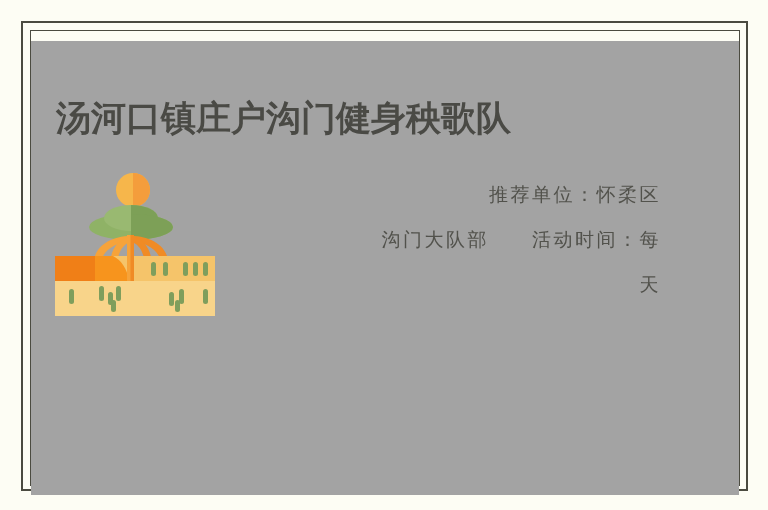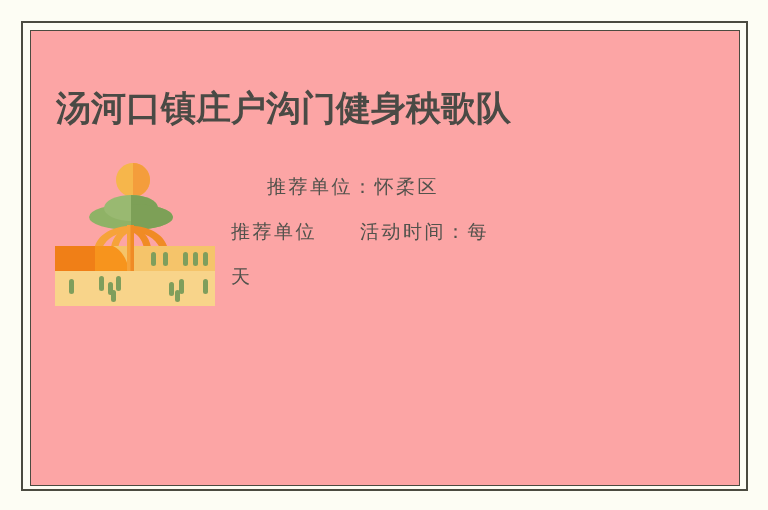--- a/index.html
+++ b/index.html
@@ -37,24 +37,24 @@
     top: 30px;
     width: 710px;
     height: 456px;
     border: 1px solid #4b4b40;
     box-sizing: border-box;
   }
 
   .card-body {
     position: absolute;
     left: 31px;
-    top: 31px;
+    top: 41px;
     width: 708px;
     height: 454px;
-    background: #fca5a5;
+    background: #a3a3a3;
     box-sizing: border-box;
   }
 
   .page-title {
     position: absolute;
     left: 25px;
     top: 32px;
     font-size: 35px;
     line-height: 44px;
     color: #4a4a45;
@@ -75,23 +75,23 @@
 
   
   .desc {
     position: absolute;
     left: 200px;
     top: 133px;
     width: 430px;
     font-size: 19px;
     line-height: 45px;
     color: #52524c;
-    font-family: Liberation Serif, serif;
+    font-family: Liberation Mono, monospace;
     letter-spacing: 2.5px;
-    text-align: left;
+    text-align: right;
     word-break: break-all;
   }
   .desc .indent { display: inline-block; width: 36px; }
 </style>
 </head>
 <body>
 
 <div id="page">
 
   <div class="frame-outer"></div>
@@ -140,18 +140,18 @@
         <rect x="56" y="144" width="5" height="12" rx="2.5" fill="#7f9e5c"></rect>
         <rect x="114" y="136" width="5" height="14" rx="2.5" fill="#7f9e5c"></rect>
         <rect x="124" y="133" width="5" height="15" rx="2.5" fill="#7f9e5c"></rect>
         <rect x="120" y="144" width="5" height="12" rx="2.5" fill="#7f9e5c"></rect>
         <rect x="148" y="133" width="5" height="15" rx="2.5" fill="#7f9e5c"></rect>
       </svg>
     </div>
 
     <div class="desc">
       <div><span class="indent"></span><span>推荐单位：怀柔区</span></div>
-      <div>推荐单位　　活动时间：每</div>
+      <div>沟门大队部　　活动时间：每</div>
       <div>天</div>
     </div>
 
   </div>
 </div>
 
 </body></html>

